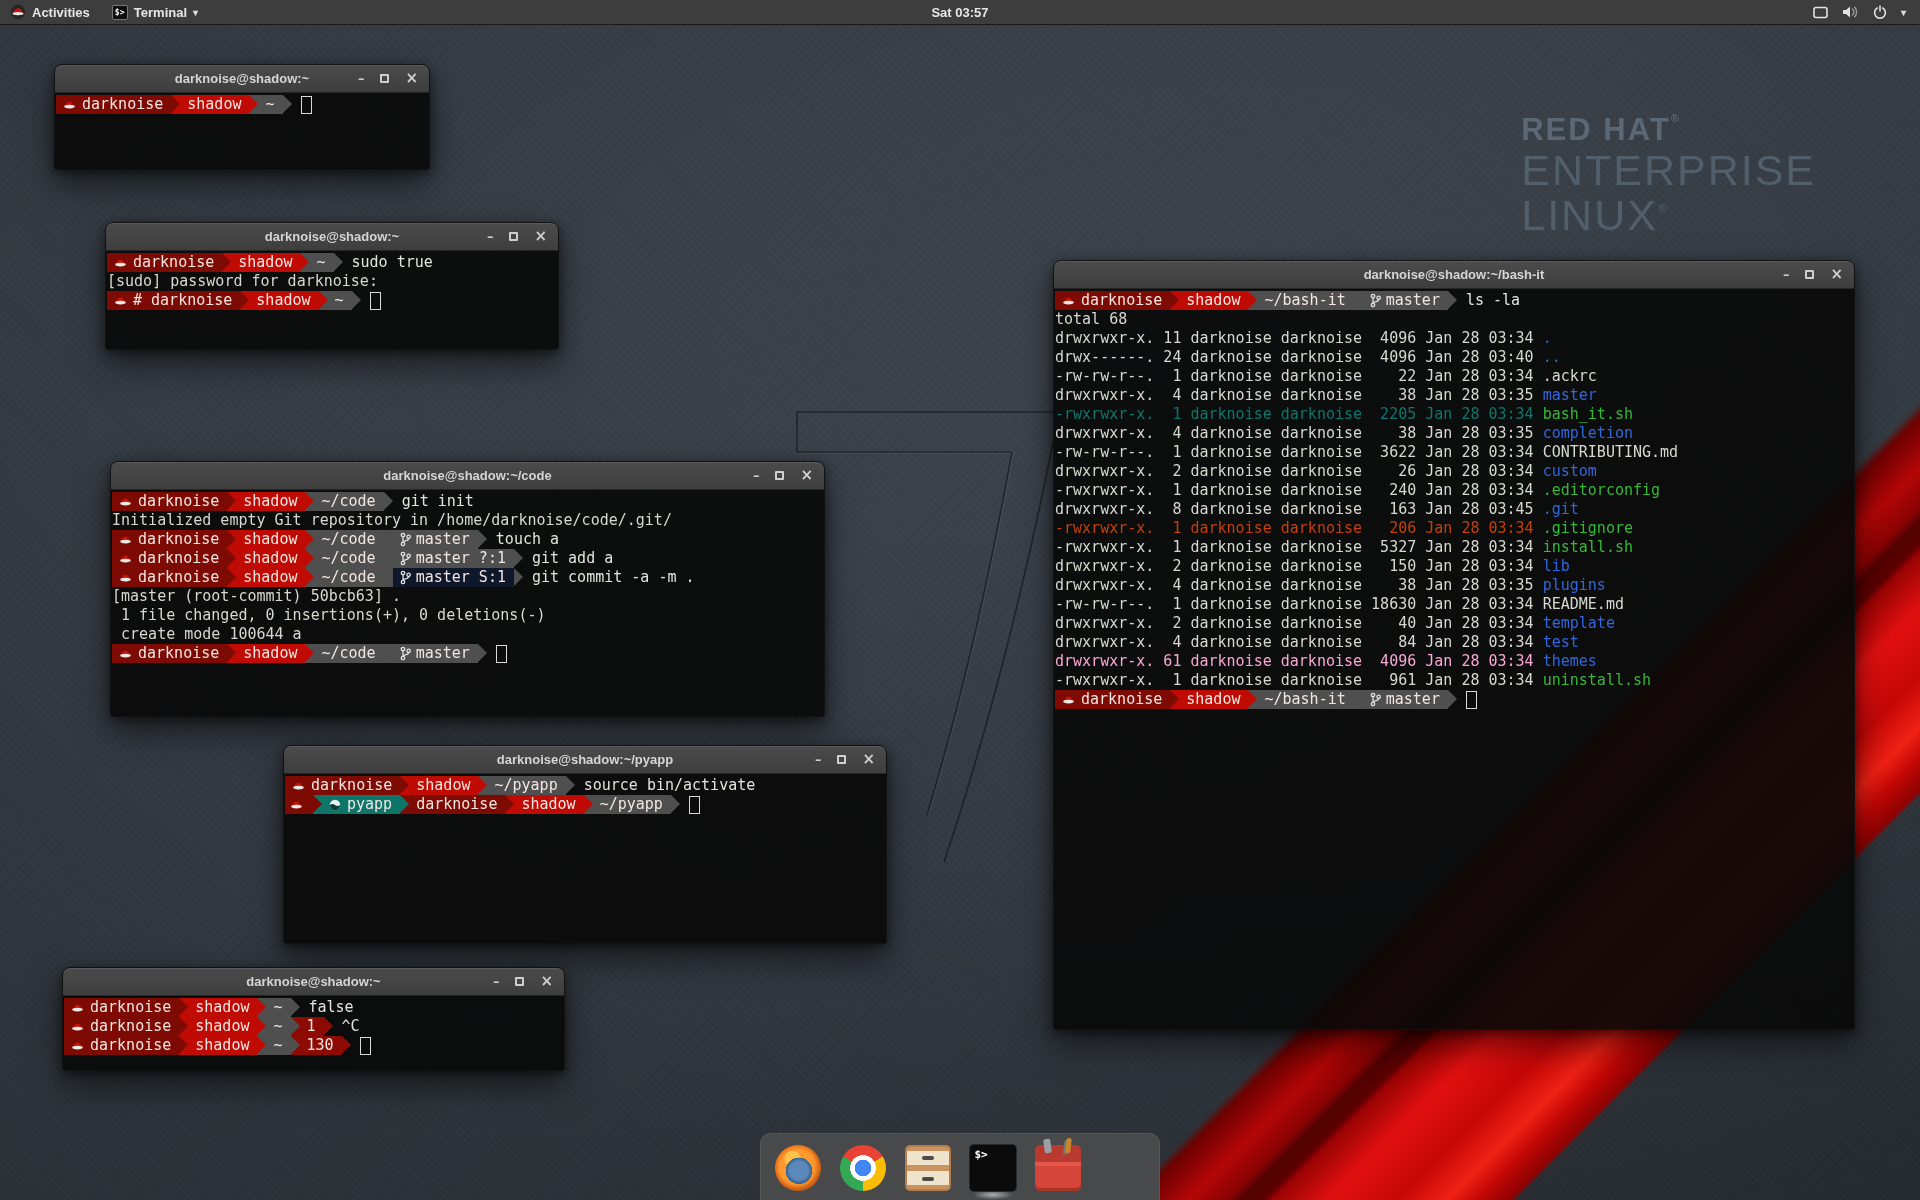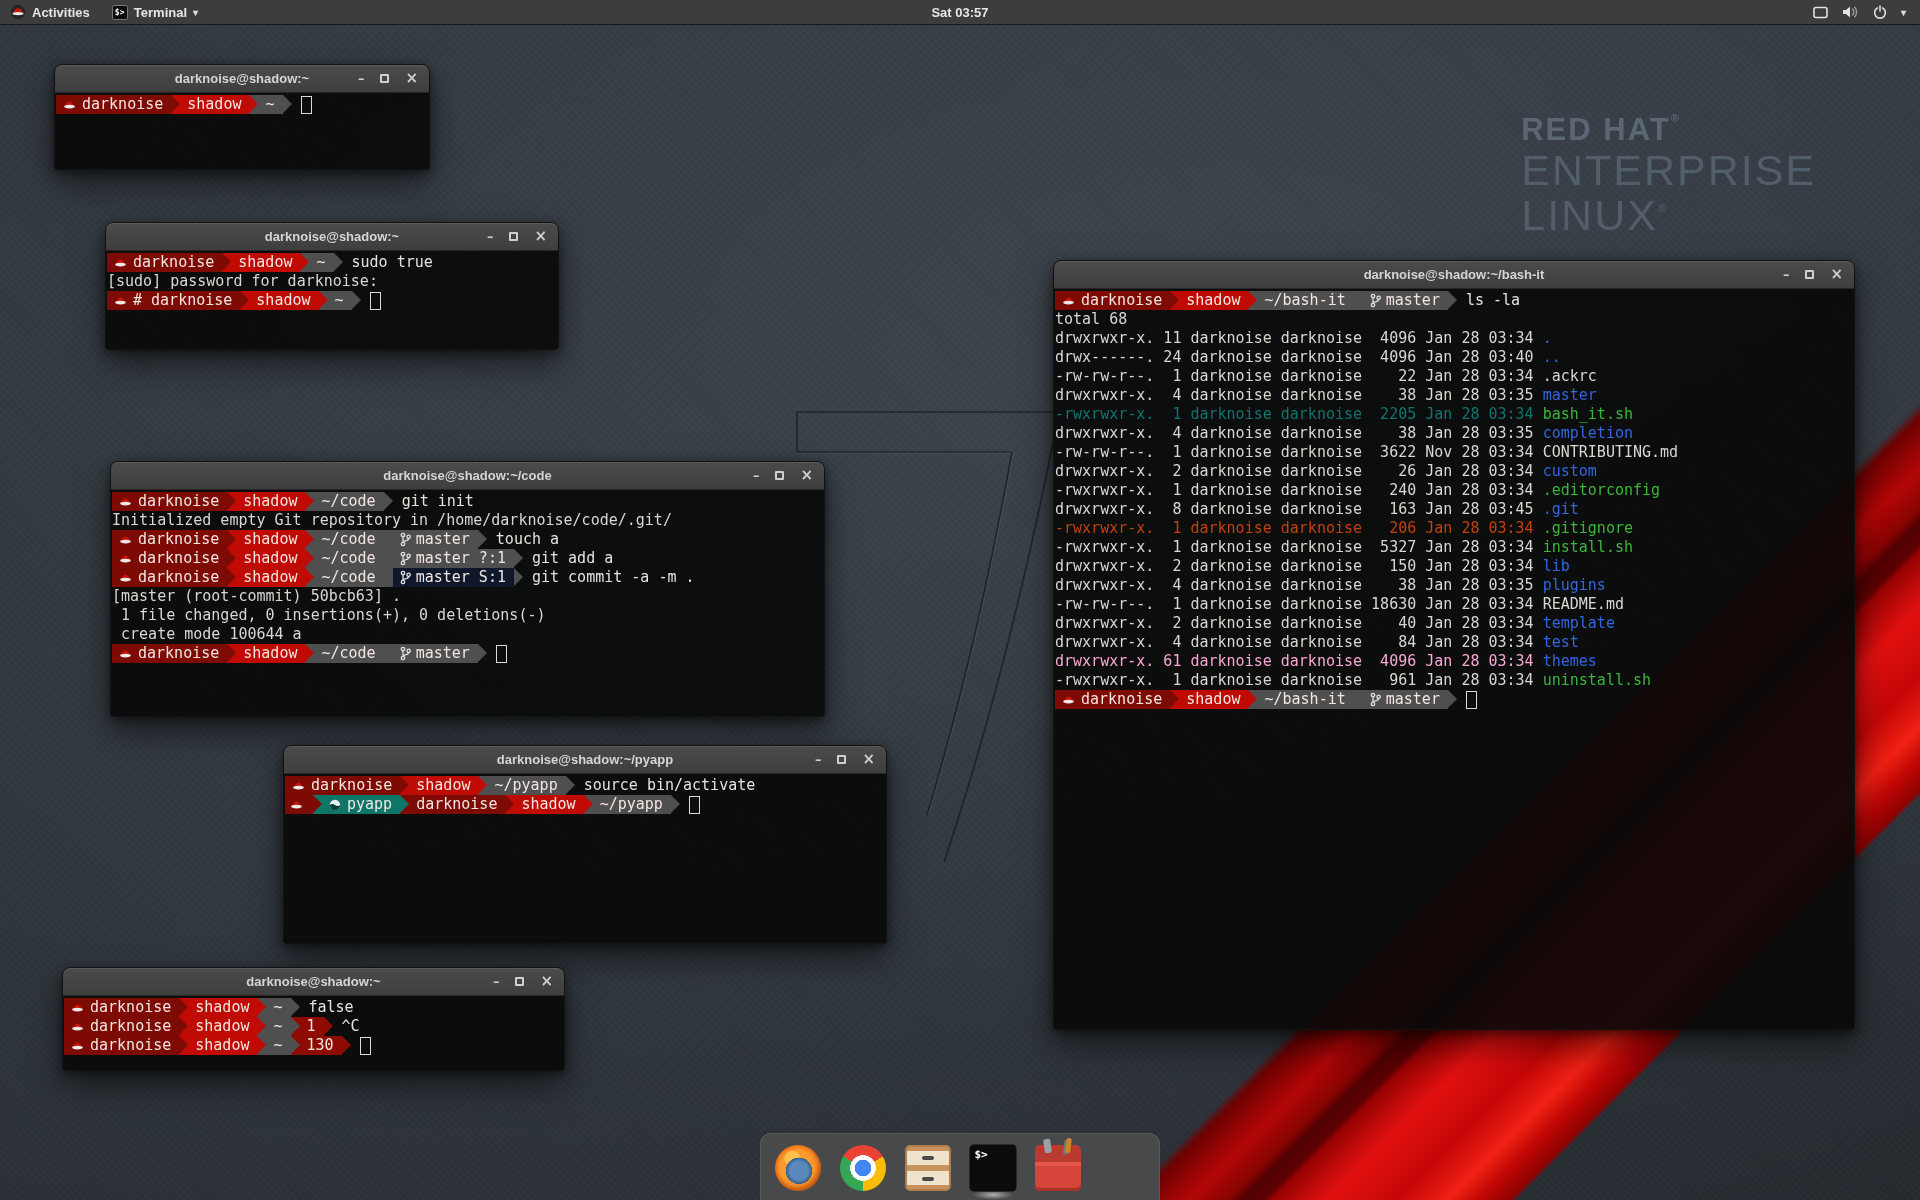--- a/index.html
+++ b/index.html
@@ -527,21 +527,21 @@
             </span>
             <span class="cmd">ls -la</span>
           </div>
           <div class="line"><span style="color: rgb(216, 216, 210);">total 68</span></div>
           <div class="line"><span style="color: rgb(216, 216, 210);">drwxrwxr-x. 11 darknoise darknoise  4096 Jan 28 03:34 </span><span style="color: rgb(49, 102, 224);">.</span></div>
           <div class="line"><span style="color: rgb(216, 216, 210);">drwx------. 24 darknoise darknoise  4096 Jan 28 03:40 </span><span style="color: rgb(49, 102, 224);">..</span></div>
           <div class="line"><span style="color: rgb(216, 216, 210);">-rw-rw-r--.  1 darknoise darknoise    22 Jan 28 03:34 </span><span style="color: rgb(216, 216, 210);">.ackrc</span></div>
           <div class="line"><span style="color: rgb(216, 216, 210);">drwxrwxr-x.  4 darknoise darknoise    38 Jan 28 03:35 </span><span style="color: rgb(49, 102, 224);">master</span></div>
           <div class="line"><span style="color: #0f766e; text-align: center;">-rwxrwxr-x.  1 darknoise darknoise  2205 Jan 28 03:34 </span><span style="color: rgb(56, 184, 56); text-align: center;">bash_it.sh</span></div>
           <div class="line"><span style="color: rgb(216, 216, 210);">drwxrwxr-x.  4 darknoise darknoise    38 Jan 28 03:35 </span><span style="color: rgb(49, 102, 224);">completion</span></div>
-          <div class="line"><span style="color: rgb(216, 216, 210);">-rw-rw-r--.  1 darknoise darknoise  3622 Nov 28 03:34 </span><span style="color: rgb(216, 216, 210);">CONTRIBUTING.md</span></div>
+          <div class="line"><span style="color: rgb(216, 216, 210);">-rw-rw-r--.  1 darknoise darknoise  3622 Jan 28 03:34 </span><span style="color: rgb(216, 216, 210);">CONTRIBUTING.md</span></div>
           <div class="line"><span style="color: rgb(216, 216, 210);">drwxrwxr-x.  2 darknoise darknoise    26 Jan 28 03:34 </span><span style="color: rgb(49, 102, 224);">custom</span></div>
           <div class="line"><span style="color: rgb(216, 216, 210);">-rwxrwxr-x.  1 darknoise darknoise   240 Jan 28 03:34 </span><span style="color: rgb(56, 184, 56);">.editorconfig</span></div>
           <div class="line"><span style="color: rgb(216, 216, 210);">drwxrwxr-x.  8 darknoise darknoise   163 Jan 28 03:45 </span><span style="color: rgb(49, 102, 224);">.git</span></div>
           <div class="line"><span style="color: #c2410c; text-align: center;">-rwxrwxr-x.  1 darknoise darknoise   206 Jan 28 03:34 </span><span style="color: rgb(56, 184, 56);">.gitignore</span></div>
           <div class="line"><span style="color: rgb(216, 216, 210);">-rwxrwxr-x.  1 darknoise darknoise  5327 Jan 28 03:34 </span><span style="color: rgb(56, 184, 56);">install.sh</span></div>
           <div class="line"><span style="color: rgb(216, 216, 210);">drwxrwxr-x.  2 darknoise darknoise   150 Jan 28 03:34 </span><span style="color: rgb(49, 102, 224);">lib</span></div>
           <div class="line"><span style="color: rgb(216, 216, 210);">drwxrwxr-x.  4 darknoise darknoise    38 Jan 28 03:35 </span><span style="color: rgb(49, 102, 224);">plugins</span></div>
           <div class="line"><span style="color: rgb(216, 216, 210);">-rw-rw-r--.  1 darknoise darknoise 18630 Jan 28 03:34 </span><span style="color: rgb(216, 216, 210);">README.md</span></div>
           <div class="line"><span style="color: rgb(216, 216, 210);">drwxrwxr-x.  2 darknoise darknoise    40 Jan 28 03:34 </span><span style="color: rgb(49, 102, 224);">template</span></div>
           <div class="line"><span style="color: rgb(216, 216, 210);">drwxrwxr-x.  4 darknoise darknoise    84 Jan 28 03:34 </span><span style="color: rgb(49, 102, 224);">test</span></div>

